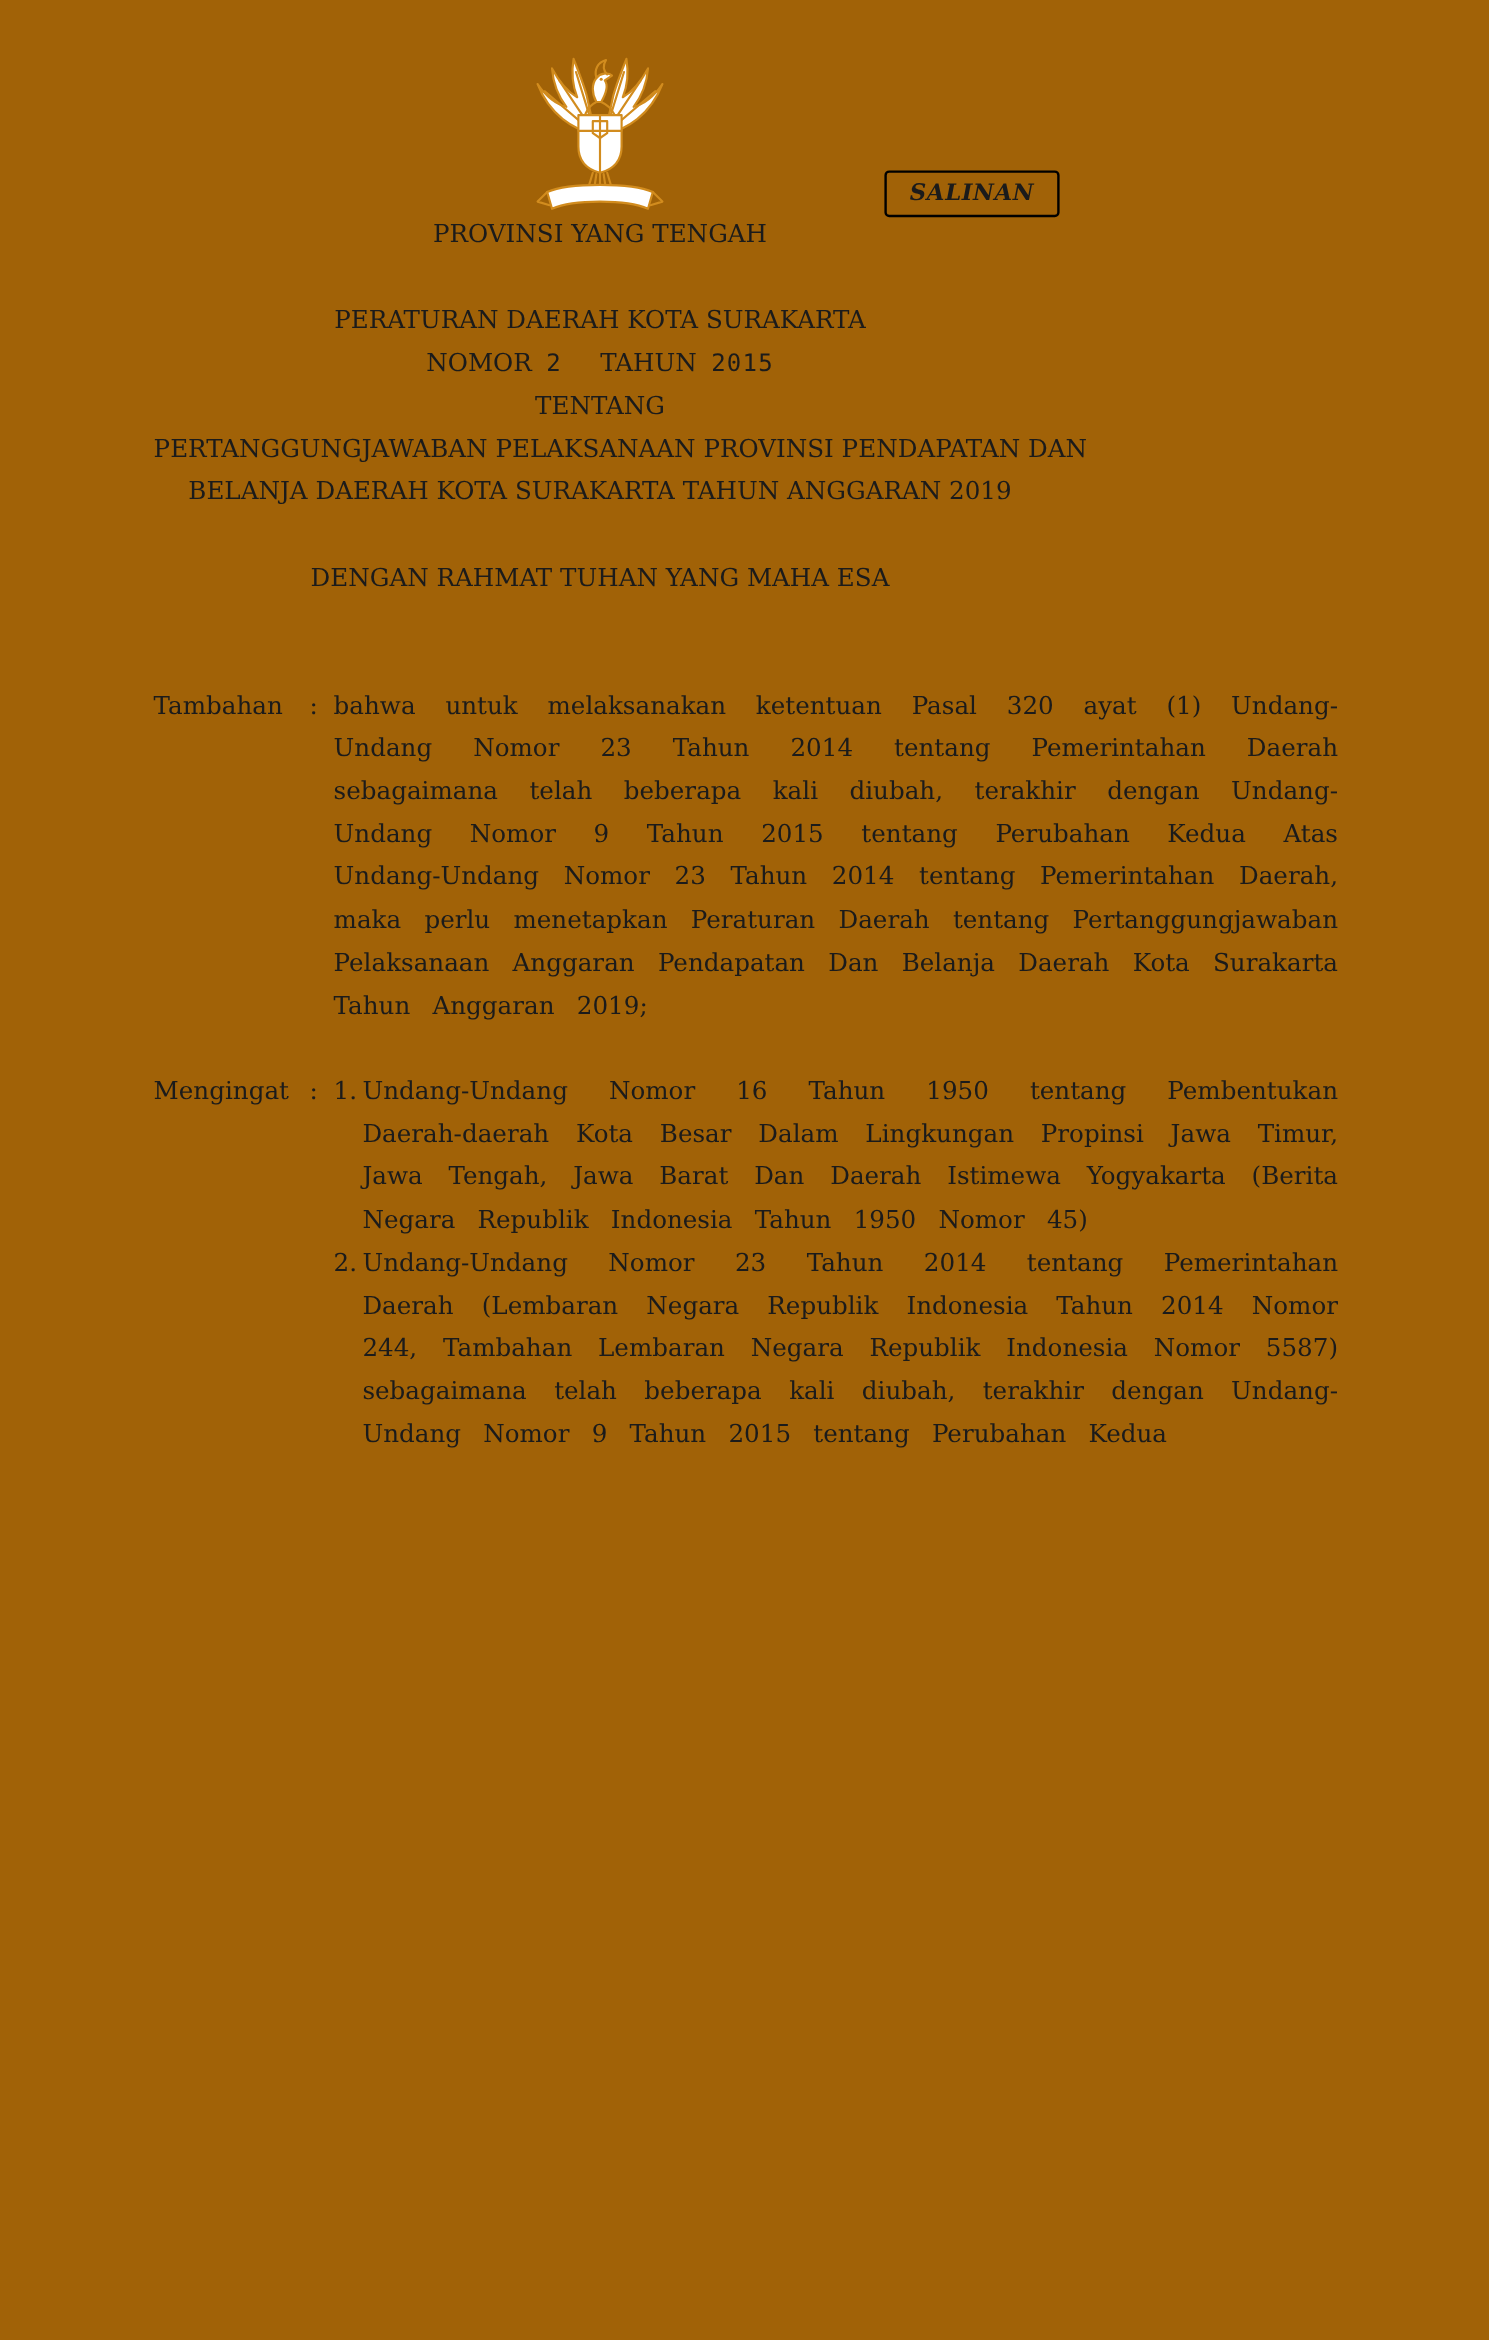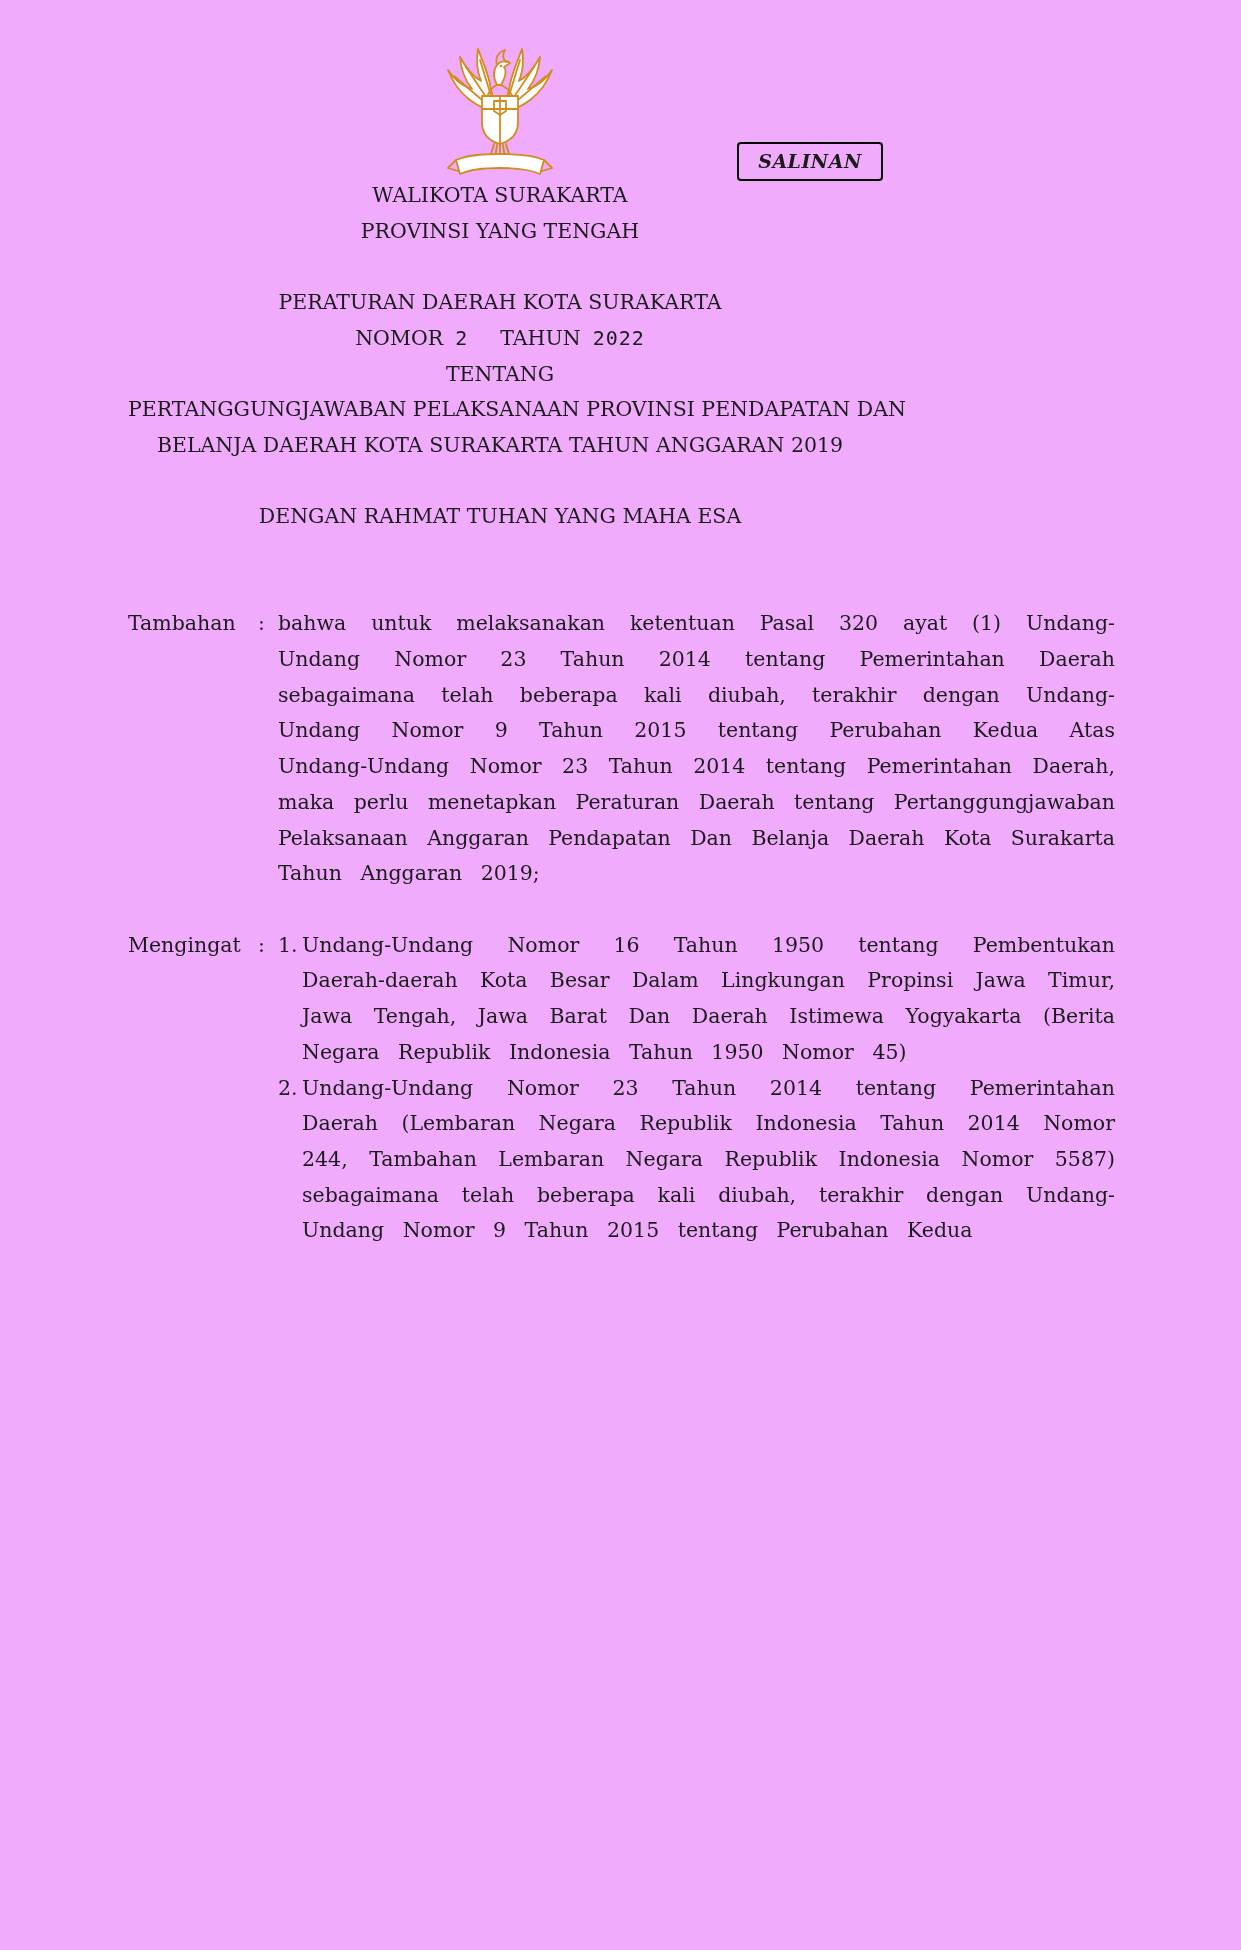--- a/index.html
+++ b/index.html
@@ -1,21 +1,21 @@
 <!DOCTYPE html>
 <html><head>
 <meta charset="utf-8">
 <style>
   * { margin: 0; padding: 0; box-sizing: border-box; }
   html, body { background: #ffffff; }
   .page {
     position: relative;
     width: 1241px;
     height: 1950px;
-    background: #f0abfc;
+    background: #a16207;
     font-family: "DejaVu Serif", "Liberation Serif", serif;
     color: #1b1b1b;
     font-size: 20.5px;
     line-height: 35.7px;
     overflow: hidden;
   }
   .content { padding: 40px 126px 0 128px; }
 
   
   .center-col { width: 744px; text-align: center; }
@@ -89,29 +89,28 @@
 
             <path d="M60 104 L54 124 M66 104 L66 126 M72 104 L78 124 M63 105 L60 125 M69 105 L72 125"></path>
             <path d="M54 118 L50 124 M78 118 L82 124"></path>
 
             <path d="M22 120 C40 112 92 112 110 120 L106 134 C88 126 44 126 26 134 Z" fill="#fff"></path>
             <path d="M22 120 L14 128 L24 131 M110 120 L118 128 L108 131"></path>
           </g>
         </svg>
       </div>
 
-      <div class="h-line">WALIKOTA SURAKARTA</div>
       <div class="h-line">PROVINSI YANG TENGAH</div>
 
       <div class="blank"></div>
 
       <div class="h-line">PERATURAN DAERAH KOTA SURAKARTA</div>
 
       <div class="h-line nomor-line">
-        <span>NOMOR</span><span class="mono first">2</span><span class="tahun-gap">TAHUN</span><span class="mono second">2022</span>
+        <span>NOMOR</span><span class="mono first">2</span><span class="tahun-gap">TAHUN</span><span class="mono second">2015</span>
       </div>
 
       <div class="h-line">TENTANG</div>
       <div class="h-line">PERTANGGUNGJAWABAN PELAKSANAAN PROVINSI PENDAPATAN DAN</div>
       <div class="h-line">BELANJA DAERAH KOTA SURAKARTA TAHUN ANGGARAN 2019</div>
 
       <div class="blank"></div>
 
       <div class="h-line">DENGAN RAHMAT TUHAN YANG MAHA ESA</div>
 

